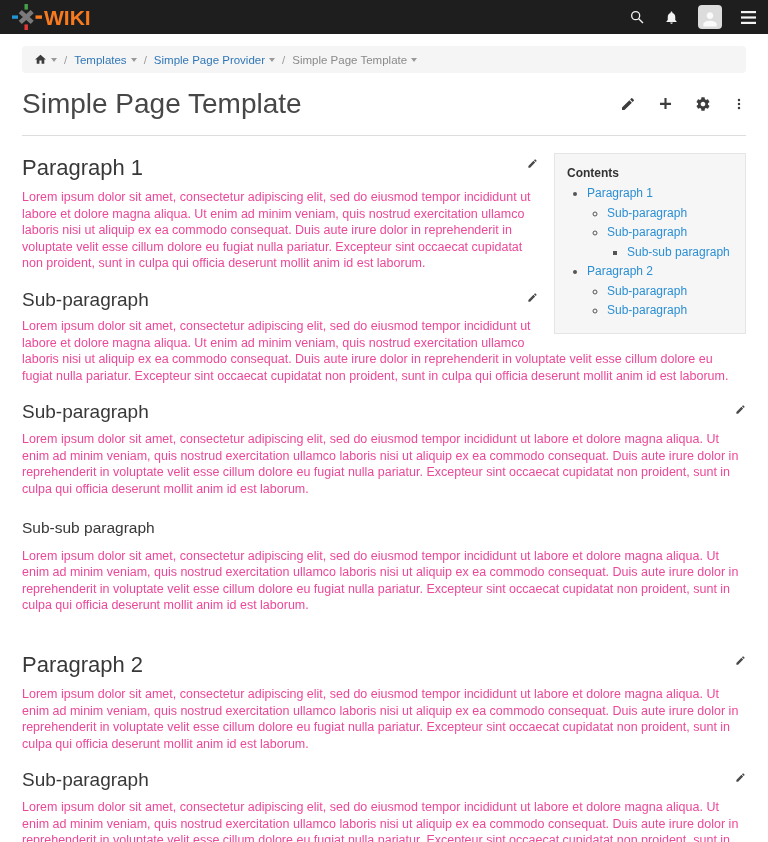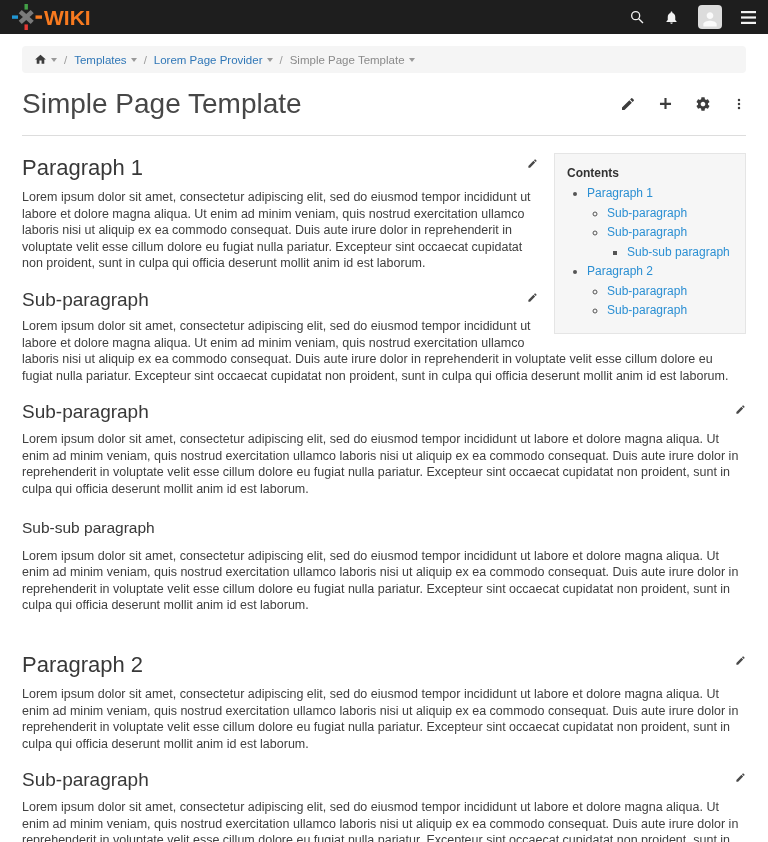--- a/index.html
+++ b/index.html
@@ -65,21 +65,21 @@
   .toc ul.l3 { list-style-type:square; }
   .toc li { line-height:18.5px; color:#555; }
   .toc a { color:#2b8fd3; }
 
   .sec-h1, .sec-h2, .sec-h3 { font-weight:400; color:#383838; }
   .sec-h1 { font-size:22px; margin:26px 0 9px; line-height:1.15; }
   .content .sec-h1:first-of-type { margin-top:2px; }
   .sec-h1.big-gap { margin-top:38px; }
   .sec-h2 { font-size:19px; margin:17px 0 8px; line-height:1.15; }
   .sec-h3 { font-size:15.5px; margin:22px 0 10px; line-height:1.2; }
-  .content p { margin:4px 0 10px; color:#404040; }
+  .content p { margin:4px 0 10px; color:#ec4899; }
   .sec-edit {
     float:right; color:#4a4a4a; margin-left:10px; margin-top:3px;
     display:inline-flex; cursor:pointer;
   }
   .clearfix::after { content:""; display:block; clear:both; }
 </style>
 </head>
 <body>
 
 <div class="navbar">
@@ -131,21 +131,21 @@
     </span>
     <span class="caret"></span>
   </span>
   <span class="crumb-sep">/</span>
   <span class="crumb">
     <a class="blue">Templates</a>
     <span class="caret"></span>
   </span>
   <span class="crumb-sep">/</span>
   <span class="crumb">
-    <a class="blue">Lorem Page Provider</a>
+    <a class="blue">Simple Page Provider</a>
     <span class="caret"></span>
   </span>
   <span class="crumb-sep">/</span>
   <span class="crumb">
     <span class="current">Simple Page Template</span>
     <span class="caret"></span>
   </span>
 </div>
 
 <div class="page-header">

